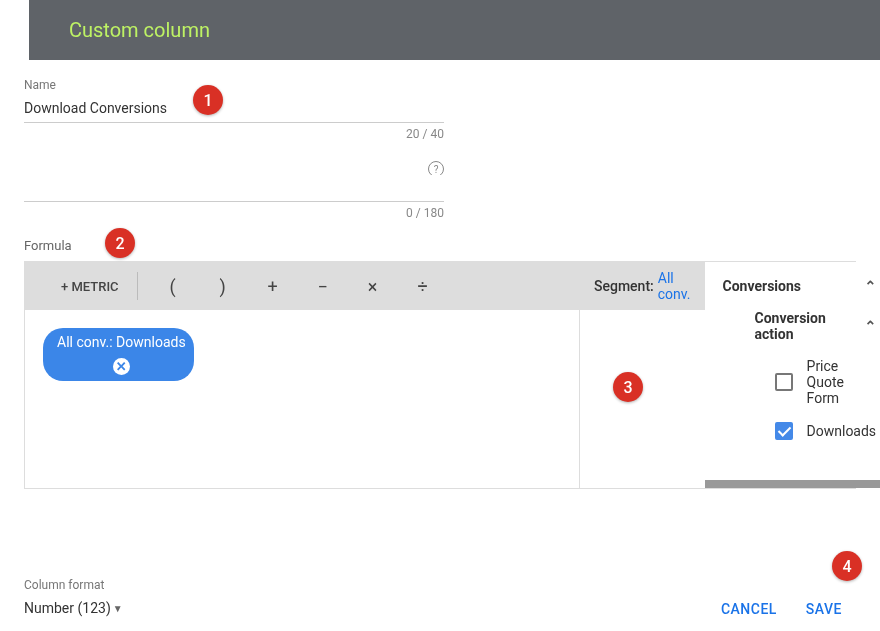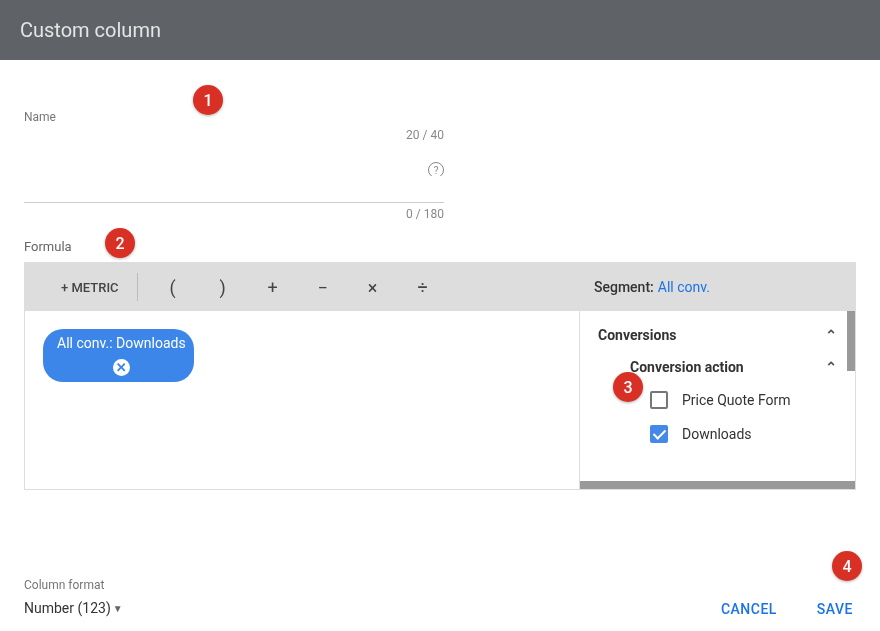--- a/index.html
+++ b/index.html
@@ -1,34 +1,34 @@
 <!DOCTYPE html>
 <html><head>
 <meta charset="utf-8">
 <style>
 * { box-sizing: border-box; margin: 0; padding: 0; font-family: Roboto, Arial, sans-serif; }
 body { background: #fff; width: 880px; height: 631px; overflow: hidden; position: relative; }
 
-.header { background: #5f6368; color: #e5e5e5; padding: 18px 20px; font-size: 20px; font-weight: 400; }
+.header { background: #5f6368; color: #bef264; padding: 18px 40px; font-size: 20px; font-weight: 400; margin-left: 29px; }
 
 .content { padding: 18px 24px 0 24px; }
 
 .field-group { margin-bottom: 18px; width: 420px; position: relative; }
-.field-label { font-size: 12px; color: #777; margin-bottom: 4px; display: block; margin-top: 32px; }
+.field-label { font-size: 12px; color: #777; margin-bottom: 4px; display: block; }
 .field-input { width: 100%; border: none; border-bottom: 1px solid #ccc; font-size: 14px; padding: 4px 0 6px 0; outline: none; color: #333; }
 .field-input::placeholder { color: #999; }
 .field-counter { text-align: right; font-size: 12px; color: #888; margin-top: 4px; }
 .help-row { display: flex; justify-content: flex-end; align-items: center; gap: 6px; }
 .help-icon { width: 16px; height: 16px; border: 1px solid #888; border-radius: 50%; display: inline-flex; align-items: center; justify-content: center; font-size: 10px; color: #888; }
 
 .formula-label { font-size: 13px; color: #666; margin-bottom: 8px; }
 
 .formula-area { display: flex; border: 1px solid #ddd; }
 .formula-left { flex: 1; display: flex; flex-direction: column; }
-.formula-right { width: 276px; border-left: 1px solid #ddd; display: flex; flex-direction: column; }
+.formula-right { width: 276px; border-left: 1px solid #ddd; display: flex; flex-direction: row; }
 
 .toolbar { background: #ddd; height: 48px; display: flex; align-items: center; padding: 0 28px; gap: 0; }
 .metric-btn { font-size: 13px; font-weight: 500; color: #444; padding: 8px 8px; cursor: pointer; }
 .divider { width: 1px; height: 28px; background: #bbb; margin: 0 10px; }
 .op { font-size: 18px; color: #444; width: 50px; text-align: center; cursor: pointer; }
 
 .formula-canvas { background: #fff; min-height: 178px; padding: 18px; }
 .chip { display: inline-flex; align-items: center; background: #3b86e8; color: #fff; border-radius: 20px; padding: 6px 8px 6px 14px; font-size: 14px; gap: 8px; flex-direction: column; }
 .chip-close { background: #fff; color: #3b86e8; width: 17px; height: 17px; border-radius: 50%; display: inline-flex; align-items: center; justify-content: center; font-size: 13px; font-weight: bold; line-height: 1; cursor: pointer; }
 
@@ -45,36 +45,37 @@
 .checkbox { width: 18px; height: 18px; border: 2px solid #777; border-radius: 2px; margin-right: 14px; flex-shrink: 0; position: relative; }
 .checkbox.checked { background: #4489e8; border-color: #4489e8; }
 .checkbox.checked::after { content: ""; position: absolute; left: 4px; top: 0px; width: 5px; height: 10px; border: solid #fff; border-width: 0 2px 2px 0; transform: rotate(45deg); }
 .check-row { display: flex; align-items: center; padding: 8px 18px 8px 70px; cursor: pointer; }
 
 .footer { position: absolute; left: 24px; right: 24px; bottom: 14px; }
 .col-format-label { font-size: 12px; color: #777; margin-bottom: 6px; }
 .col-format-value { font-size: 14px; color: #333; display: inline-flex; align-items: center; gap: 2px; cursor: pointer; }
 .dropdown-caret { font-size: 10px; color: #666; }
 
-.actions { position: absolute; right: 3px; bottom: 0; display: flex; gap: 40px; }
+.actions { position: absolute; right: 14px; bottom: 0; display: flex; gap: 29px; }
 .btn-text { color: #1a73e8; font-size: 14px; font-weight: 500; letter-spacing: 0.5px; cursor: pointer; background: none; border: none; }
 
 .badge { position: absolute; width: 30px; height: 30px; background: #d93025; color: #fff; border-radius: 50%; display: flex; align-items: center; justify-content: center; font-size: 16px; font-weight: 500; z-index: 10; box-shadow: 0 1px 3px rgba(0,0,0,0.3); }
 </style>
 </head>
 <body>
 
 <div class="header">
   <span>Custom column</span>
 </div>
 
 <div class="content">
 
   <div class="field-group">
     <label class="field-label">Name</label>
+    <input class="field-input" type="text" value="Download Conversions" style="">
     <div class="field-counter">20 / 40</div>
   </div>
 
   <div class="field-group" style="margin-top: 20px;">
     <div class="help-row">
       <span class="help-icon">?</span>
     </div>
     <input class="field-input" type="text" style="margin-top: -2px;" value="">
     <div class="field-counter">0 / 180</div>
   </div>

